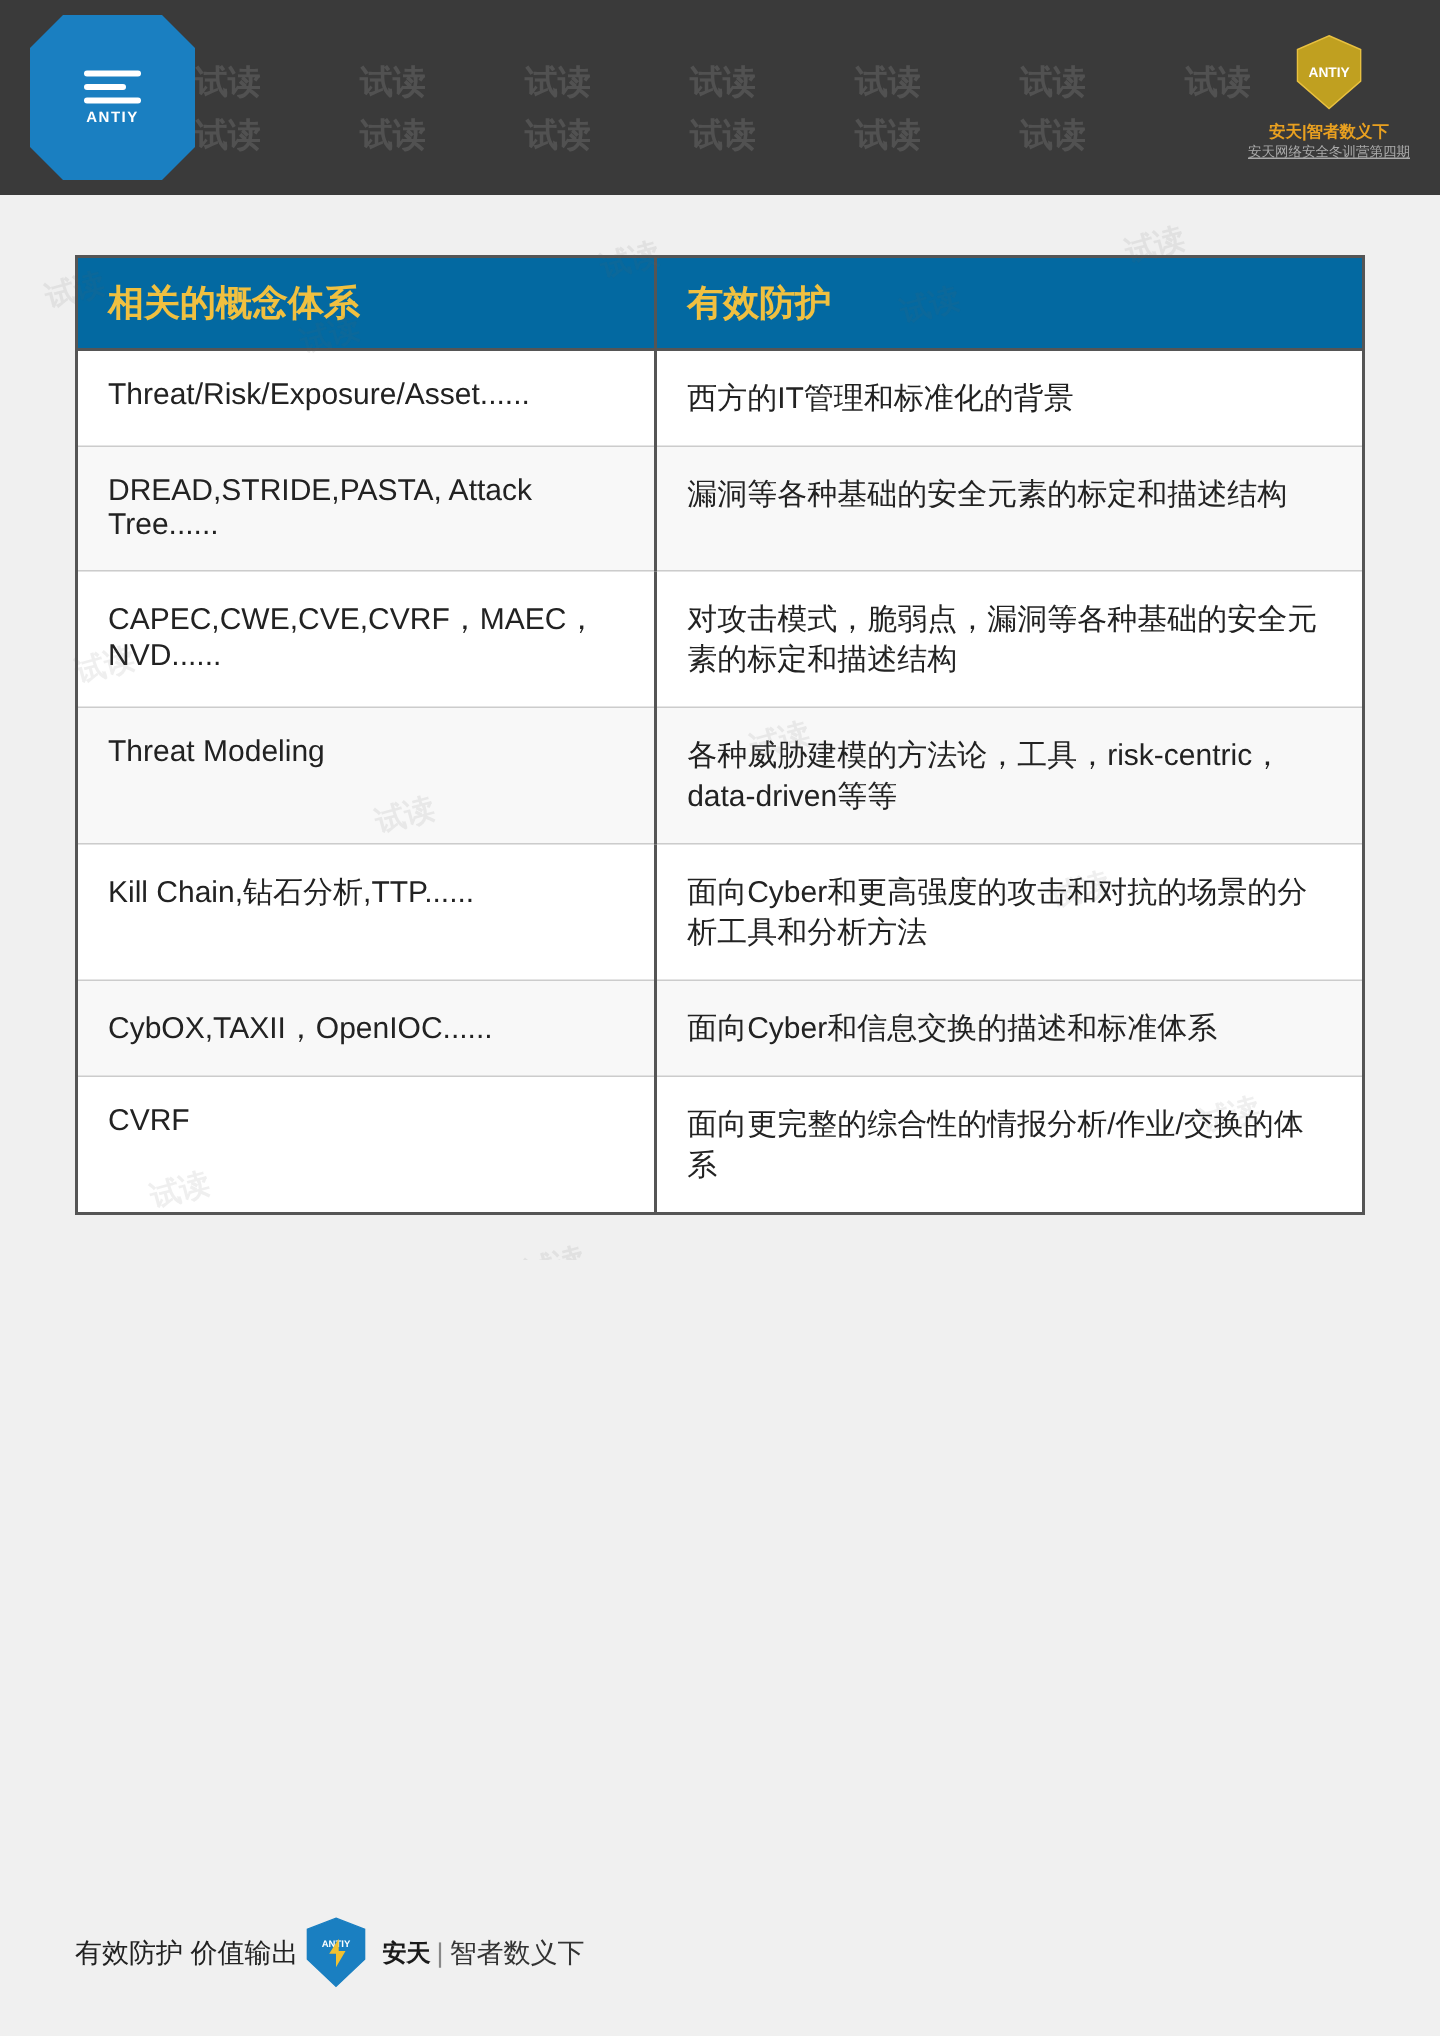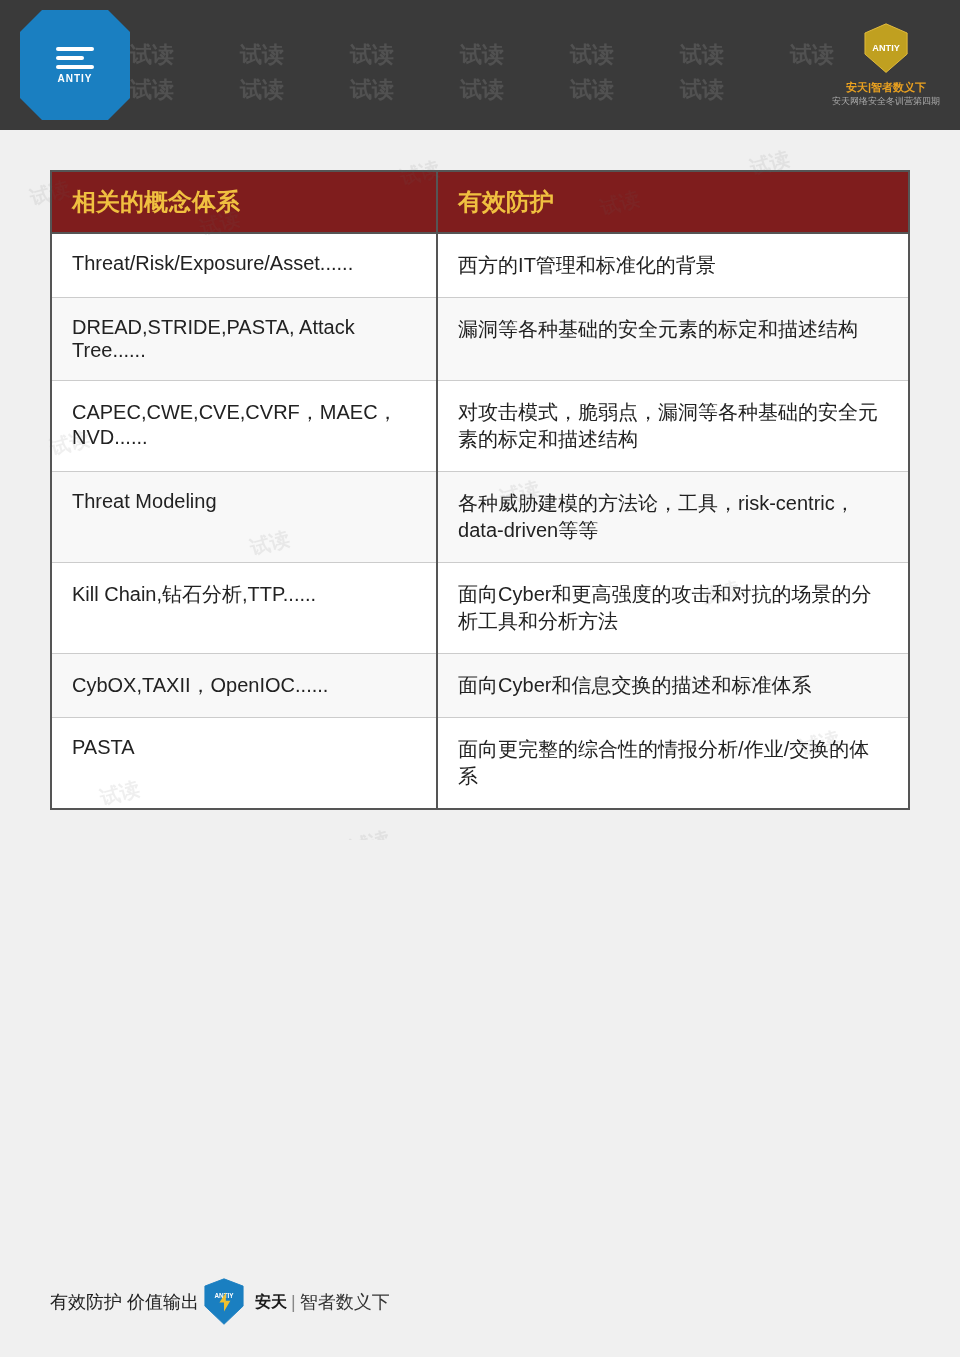--- a/index.html
+++ b/index.html
@@ -108,21 +108,21 @@
     }
 
     
     .data-table {
       width: 100%;
       border-collapse: collapse;
       border: 2px solid #555;
     }
 
     .data-table thead tr th {
-      background: #7f1d1d;
+      background: #0369a1;
       color: #f0c040;
       font-size: 24px;
       font-weight: bold;
       padding: 14px 20px;
       text-align: left;
       border: 2px solid #555;
     }
 
     .data-table tbody tr {
       border: 1px solid #bbb;
@@ -227,21 +227,21 @@
     <span class="logo-text-antiy">ANTIY</span>
   </div>
 
   <div class="header-right-logo">
     <svg class="shield-icon" viewBox="0 0 55 60">
 
       <polygon points="27,2 50,12 50,35 27,55 4,35 4,12" fill="#c0a020" stroke="#e8c040" stroke-width="1"></polygon>
       <text x="27" y="32" text-anchor="middle" font-size="10" fill="white" font-weight="bold">ANTIY</text>
     </svg>
     <span class="brand-text">安天|智者数义下</span>
-    <span style="color:#aaa;font-size:9px;white-space:nowrap;">安天网络安全冬训营第四期</span>
+    <span style="color:#aaa;font-size:9px;white-space:nowrap;text-decoration:underline;">安天网络安全冬训营第四期</span>
   </div>
 </div>
 
 <div class="main-content" style="position:relative;">
 
   <div class="page-watermarks">
     <span class="pwm" style="left:30px;top:50px;">试读</span>
     <span class="pwm" style="left:200px;top:80px;">试读</span>
     <span class="pwm" style="left:400px;top:30px;">试读</span>
     <span class="pwm" style="left:600px;top:60px;">试读</span>
@@ -283,21 +283,21 @@
         </tr>
         <tr>
           <td>Kill Chain,钻石分析,TTP......</td>
           <td>面向Cyber和更高强度的攻击和对抗的场景的分析工具和分析方法</td>
         </tr>
         <tr>
           <td>CybOX,TAXII，OpenIOC......</td>
           <td>面向Cyber和信息交换的描述和标准体系</td>
         </tr>
         <tr>
-          <td>PASTA</td>
+          <td>CVRF</td>
           <td>面向更完整的综合性的情报分析/作业/交换的体系</td>
         </tr>
       </tbody>
   </table>
 </div>
 
 <div class="footer">
   <span class="footer-text">有效防护 价值输出</span>
   <div class="footer-logo">
     <svg class="footer-logo-icon" viewBox="0 0 50 55">

